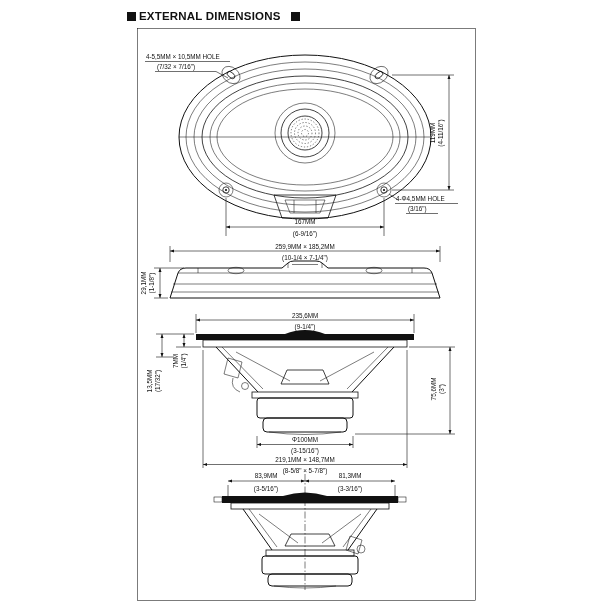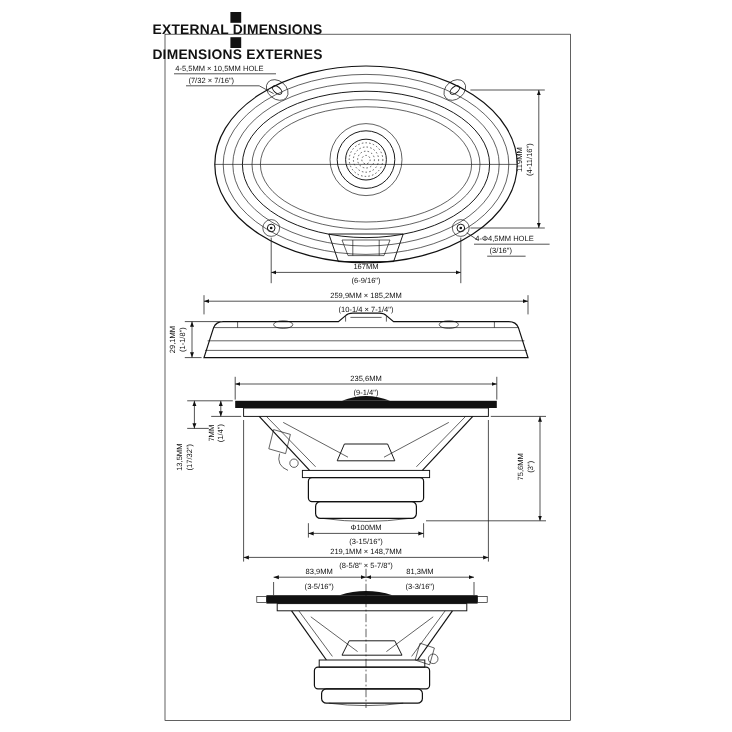--- a/index.html
+++ b/index.html
@@ -1,37 +1,36 @@
 <!DOCTYPE html>
 <html><head>
 <meta charset="utf-8">
 <style>
   html,body{margin:0;padding:0;background:#ffffff;}
   body{width:610px;height:610px;position:relative;font-family:"Liberation Sans",sans-serif;}
   .title{position:absolute;left:127px;top:10px;display:flex;align-items:center;
-         font-weight:bold;font-size:11.5px;color:#111;letter-spacing:.2px;white-space:nowrap;flex-direction:column;}
+         font-weight:bold;font-size:11.5px;color:#111;letter-spacing:.2px;white-space:nowrap;}
   .sq{width:9px;height:9px;background:#111;display:inline-block;margin-right:3px;}
   .gap{width:10px;display:inline-block;}
   svg{position:absolute;left:0;top:0;}
   .o{stroke:#111;fill:none;stroke-width:1;}
   .m{stroke:#111;fill:none;stroke-width:.8;}
   .t{stroke:#111;fill:none;stroke-width:.55;}
   .d{stroke:#222;fill:none;stroke-width:.65;}
   .blk{fill:#111;stroke:none;}
   .lbl{font-family:"Liberation Sans",sans-serif;font-size:6.3px;fill:#111;}
 </style>
 </head>
 <body>
 
 <div class="title">
   <span class="sq"></span>
   <span>EXTERNAL DIMENSIONS</span>
   <span class="gap"></span>
   <span class="sq"></span>
-  <span>DIMENSIONS EXTERNES</span>
 </div>
 
 <svg width="610" height="610" viewBox="0 0 610 610">
   <defs>
     <marker id="ah" viewBox="0 0 10 10" refX="9" refY="5" markerWidth="7.5" markerHeight="7.5" orient="auto-start-reverse">
       <path d="M0,1.6 L9,5 L0,8.4 z" fill="#111"></path>
     </marker>
   </defs>
 
   <rect x="137.5" y="28.5" width="338" height="572" class="t"></rect>

